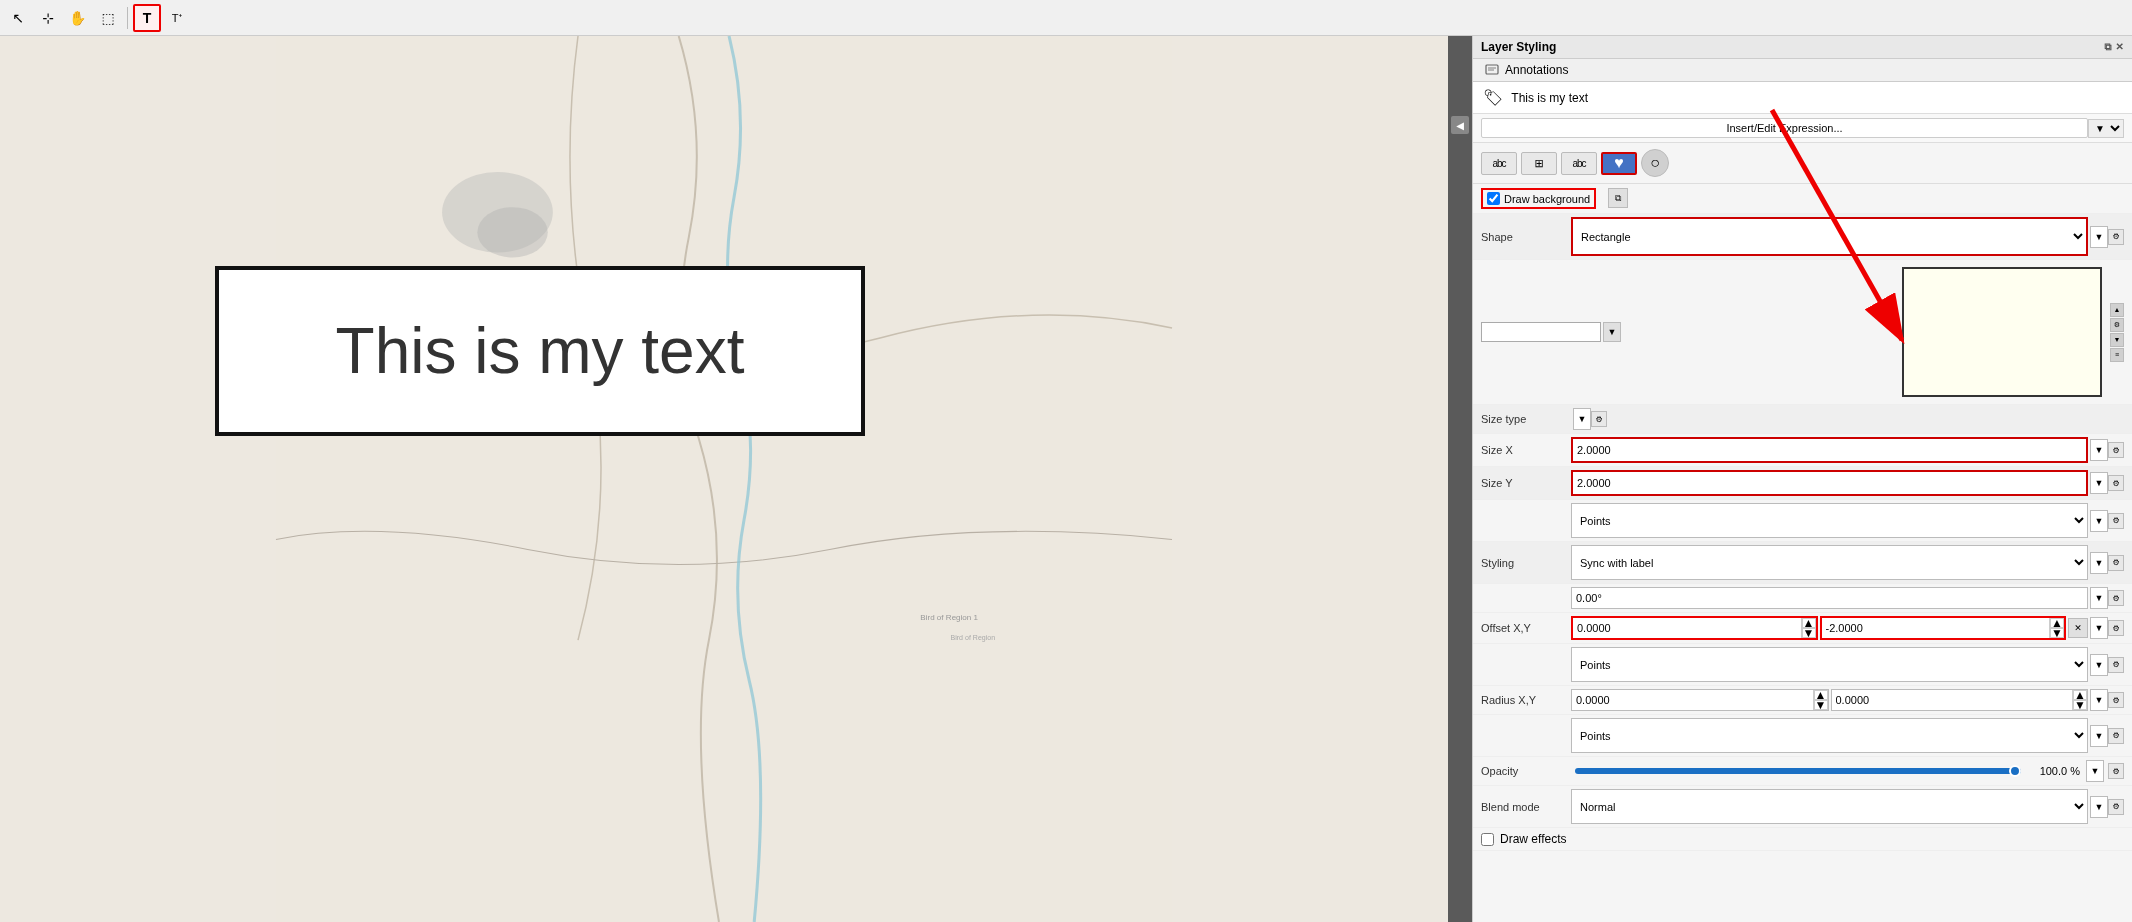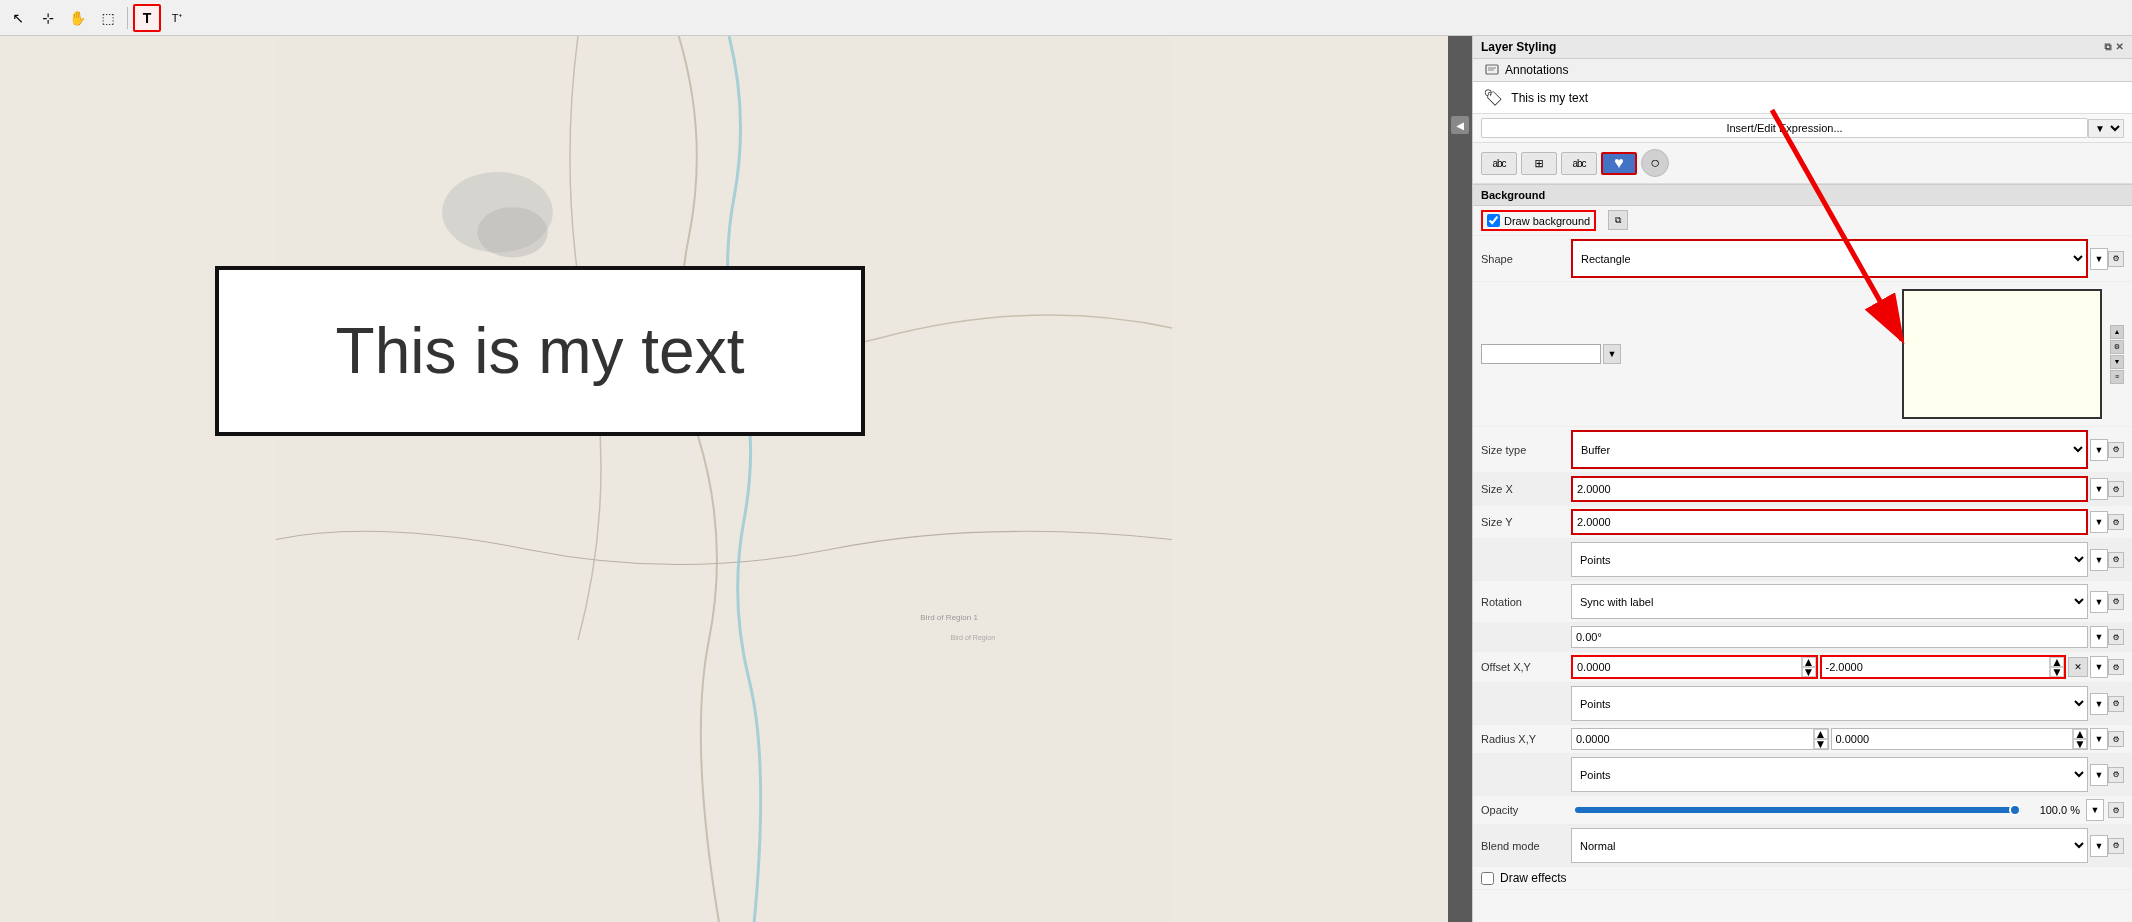--- a/index.html
+++ b/index.html
@@ -417,23 +417,20 @@
       </div>
 
       <div class="icon-tabs-row">
         <div class="icon-tab" style="font-size:10px; letter-spacing:-1px;">abc</div>
         <div class="icon-tab">⊞</div>
         <div class="icon-tab" style="font-size:10px; letter-spacing:-1px;">abc</div>
         <div class="icon-tab active-red" style="color:white; font-size:16px; border:2px solid #cc0000;">♥</div>
         <div class="icon-tab circle-btn" style="font-size:16px;">○</div>
       </div>
 
-      <div class="section-header">
-        <span>Background</span>
-      </div>
 
       <div class="draw-bg-row">
         <div class="draw-bg-highlight">
           <input type="checkbox" checked="" style="">
           <label>Draw background</label>
         </div>
         <button class="row-btn" style="margin-left:6px;">⧉</button>
       </div>
 
       <div class="prop-row">
@@ -459,25 +456,20 @@
         <div style="display:flex; flex-direction:column; gap:1px;">
           <div class="side-icon-btn">▲</div>
           <div class="side-icon-btn">⚙</div>
           <div class="side-icon-btn">▼</div>
           <div class="side-icon-btn">≡</div>
         </div>
       </div>
 
       <div class="prop-row">
         <span class="prop-label">Size type</span>
-        <div style="flex:1; display:flex; align-items:center; border:2px solid #cc0000; background:white;">
-          <select class="prop-select" style="border:none; flex:1;">
-            <option>Buffer</option>
-          </select>
-        </div>
         <div class="dropdown-arrow">▼</div>
         <div class="mini-btn">⚙</div>
       </div>
 
       <div class="prop-row">
         <span class="prop-label">Size X</span>
         <div style="flex:1; display:flex; align-items:center; border:2px solid #cc0000; background:white;">
           <input class="prop-input" type="text" style="border: none; flex: 1 1 0%;" value="2.0000">
         </div>
         <div class="dropdown-arrow">▼</div>
@@ -496,21 +488,21 @@
       <div class="prop-row">
         <span class="prop-label"></span>
         <select class="prop-select">
           <option>Points</option>
         </select>
         <div class="dropdown-arrow">▼</div>
         <div class="mini-btn">⚙</div>
       </div>
 
       <div class="prop-row">
-        <span class="prop-label">Rotation</span>
+        <span class="prop-label">Styling</span>
         <select class="prop-select">
           <option>Sync with label</option>
         </select>
         <div class="dropdown-arrow">▼</div>
         <div class="mini-btn">⚙</div>
       </div>
 
       <div class="prop-row">
         <span class="prop-label"></span>
         <input class="prop-input" type="text" value="0.00°" style="">

